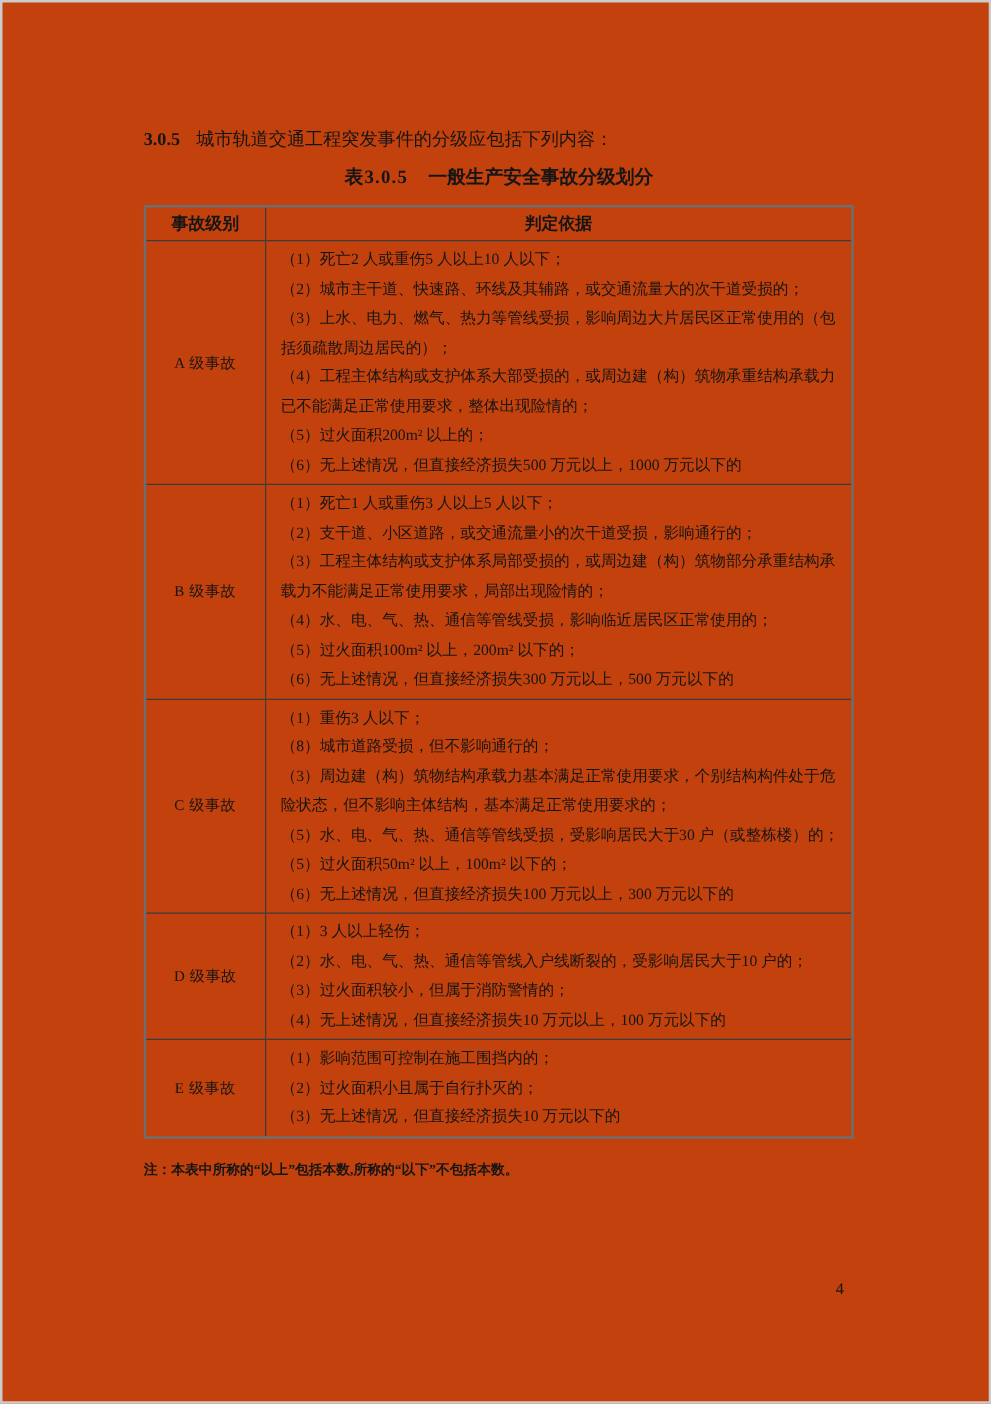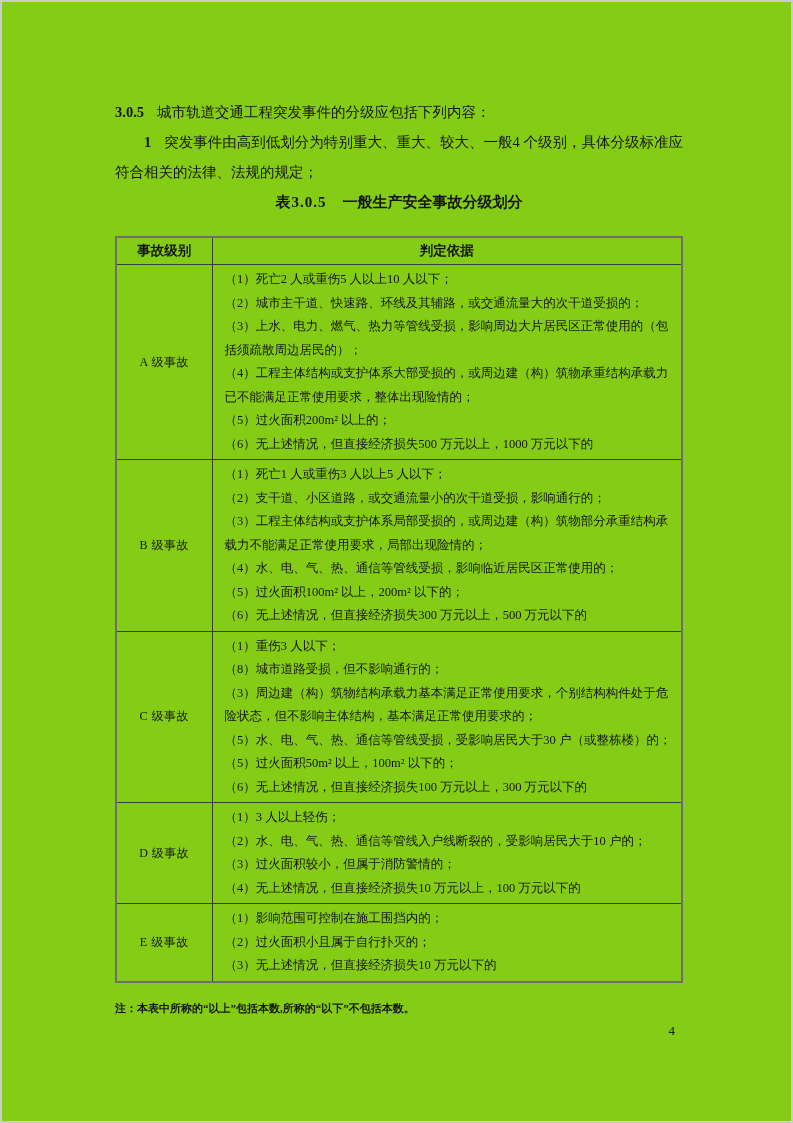--- a/index.html
+++ b/index.html
@@ -1,32 +1,32 @@
 <!DOCTYPE html>
 <html lang="zh"><head>
 <meta charset="utf-8">
 <style>
   html,body{margin:0;padding:0;background:#ffffff;}
   .page{
     width:793px;height:1123px;box-sizing:border-box;
-    border:2px solid #cccccc;background:#84cc16;position:relative;
+    border:2px solid #cccccc;background:#c2410c;position:relative;
     font-family:"Liberation Serif","DejaVu Serif",serif;color:#151515;
     overflow:hidden;
   }
   .content{position:absolute;left:113px;top:95px;width:568px;}
   .para{margin:0;font-size:14.5px;line-height:30px;text-align:justify;}
   .para .num{font-weight:bold;margin-right:13px;}
   .para.item{text-indent:2em;}
   .table-caption{
     margin:2px 0 0 0;text-align:center;font-weight:bold;
     font-size:15px;line-height:27px;
   }
   .table-caption .cap-label{margin-right:16px;letter-spacing:1px;}
   table.cls{
-    border-collapse:collapse;width:568px;margin-top:20px;
+    border-collapse:collapse;width:568px;margin-top:8px;
     table-layout:fixed;
   }
   table.cls{border:2px solid #6e6e6e;}
   table.cls th,table.cls td{border:1px solid #3c3c3c;}
   table.cls th{
     font-size:13.5px;font-weight:bold;height:24px;padding:1px 2px;
     text-align:center;vertical-align:middle;
   }
   .col-level{width:96px;}
   td.level-cell{
@@ -45,21 +45,20 @@
 <body>
 
 <div class="page">
   <div class="content">
 
     <p class="para">
       <b class="num">3.0.5</b><span>城市轨道交通工程突发事件的分级应包括下列内容：</span>
     </p>
 
     <div id="clause-items">
-        <p class="para item"><b class="num">1</b><span>突发事件由高到低划分为特别重大、重大、较大、一般4 个级别，具体分级标准应符合相关的法律、法规的规定；</span></p>
       </div>
 
     <p class="table-caption">
       <span class="cap-label">表3.0.5</span><span>一般生产安全事故分级划分</span>
     </p>
 
     <table class="cls">
       <colgroup>
           <col class="col-level">
           <col>

